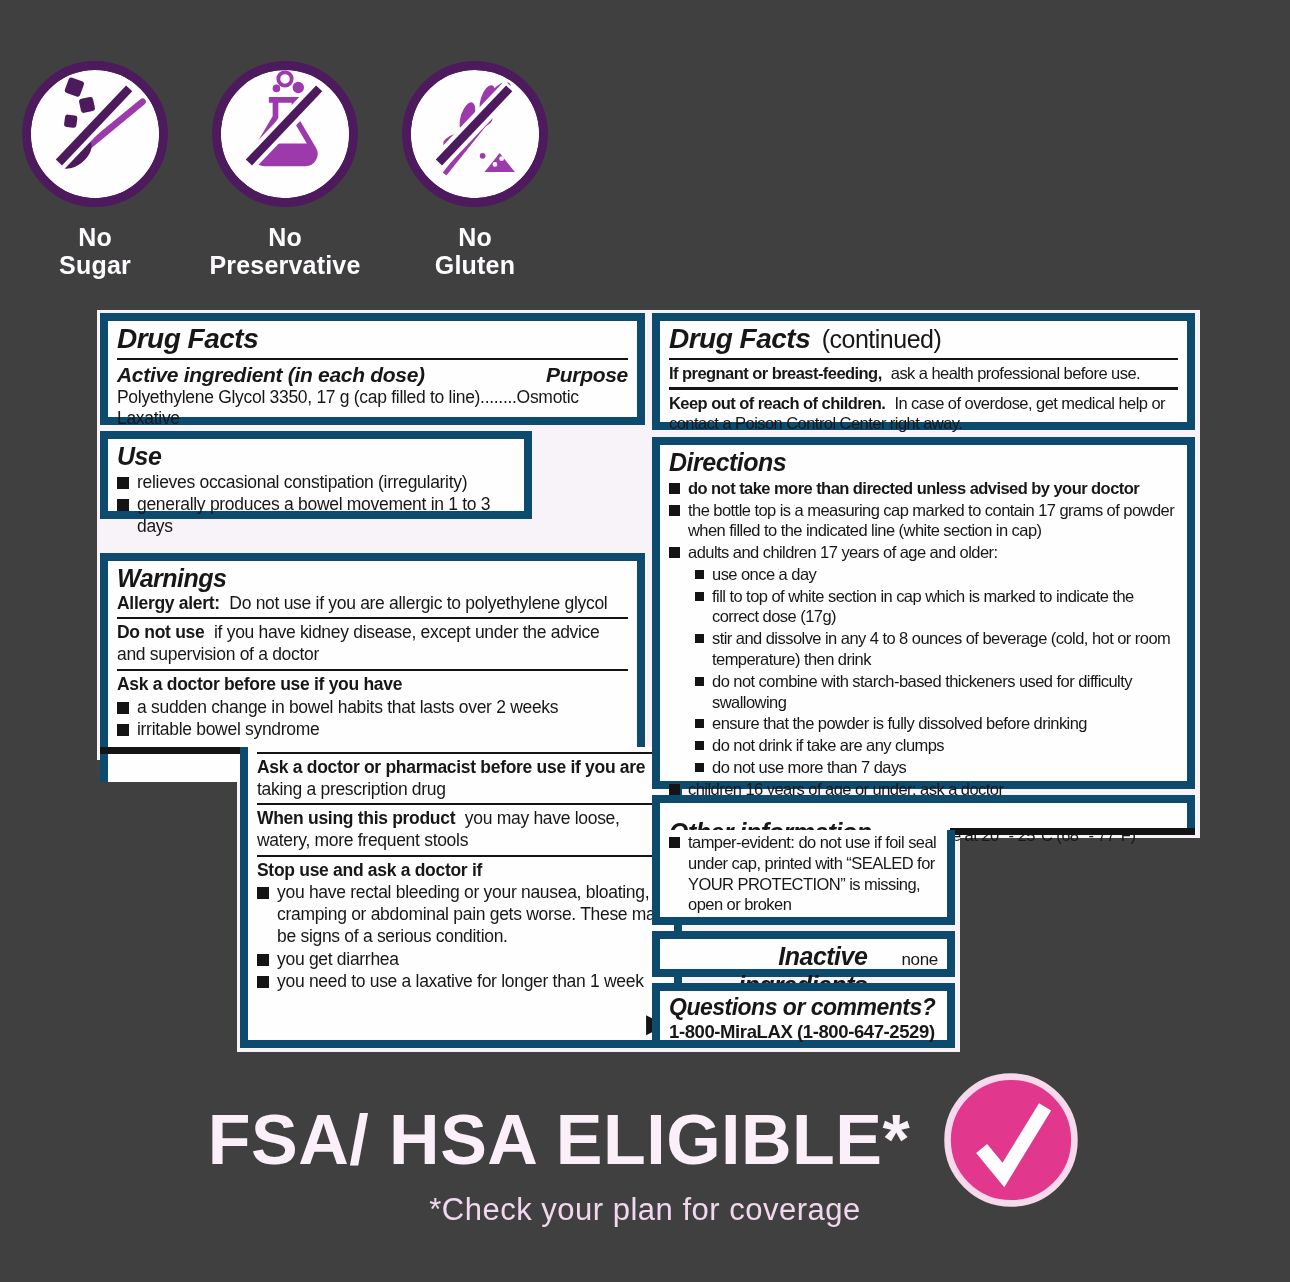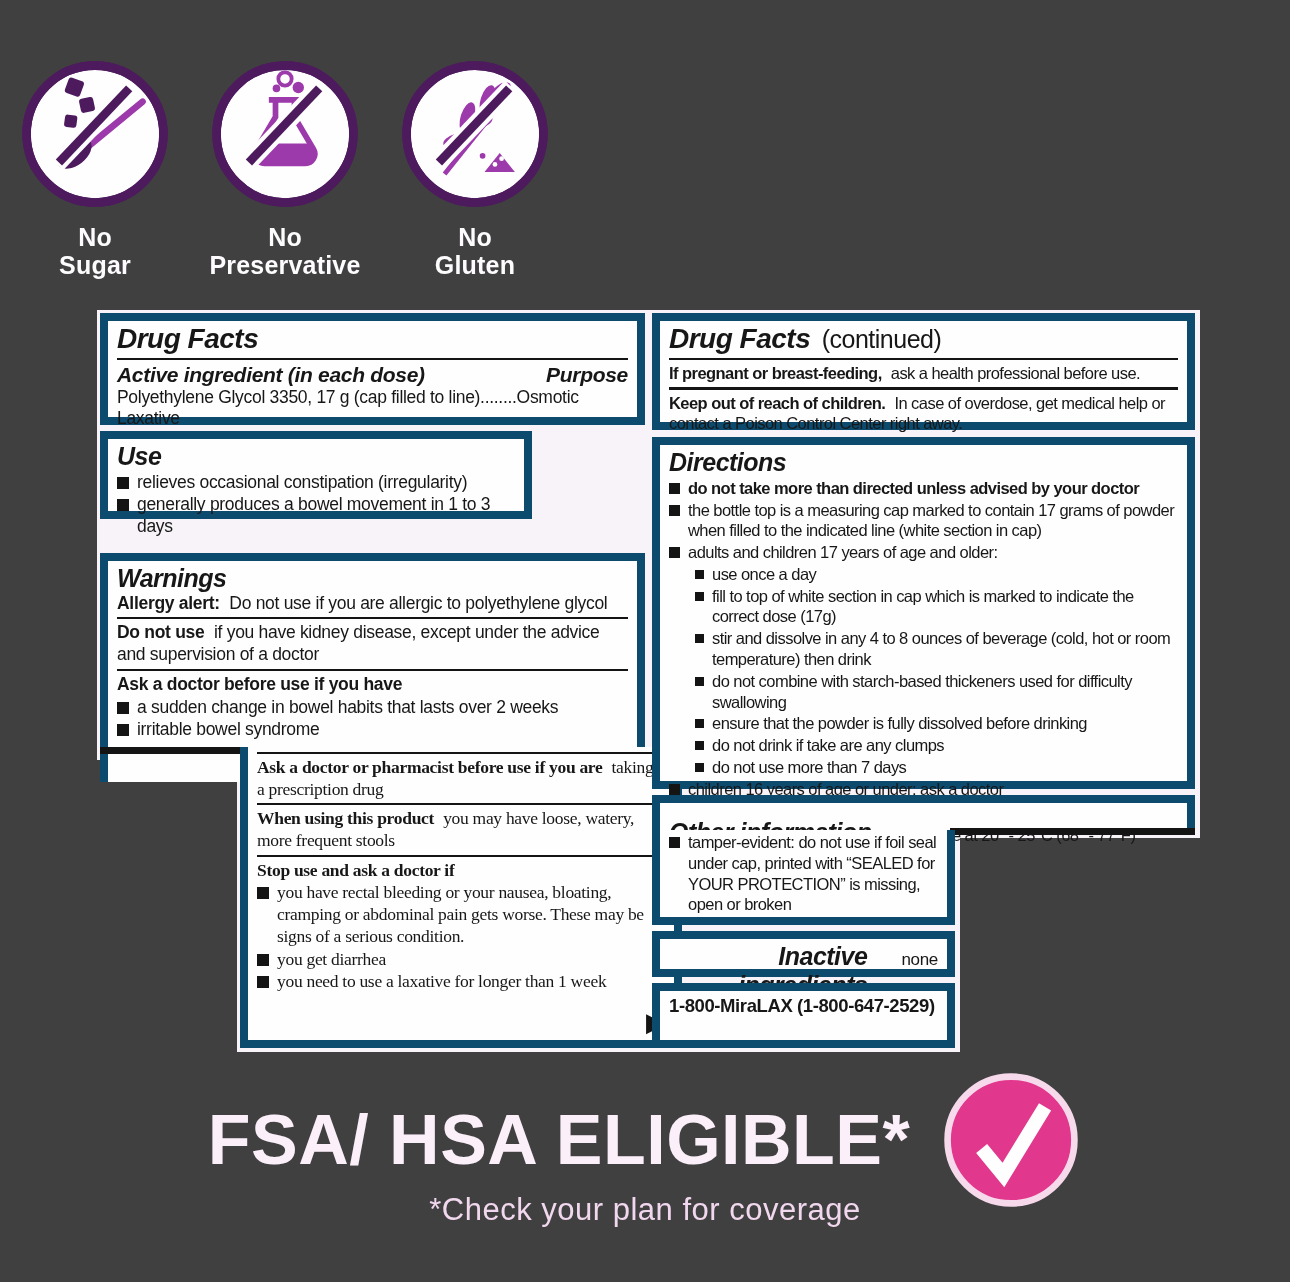--- a/index.html
+++ b/index.html
@@ -25,21 +25,21 @@
   .backR1{left:649px; top:310px; width:551px; height:528px;}
   .backR2{left:649px; top:310px; width:311px; height:742px;}
   
   .box{position:absolute; background:#FEFEFE; border:8px solid #0c4a6e;
        box-sizing:border-box; padding:3px 9px 4px 9px;}
   .boxL1{left:100px; top:313px; width:545px; height:112px;}
   .boxL2{left:100px; top:431px; width:432px; height:88px;}
   .wla  {left:100px; top:525px; width:545px; height:229px; border-bottom:none;margin-top:28px;}
   .patch{position:absolute; background:#141414;}
   .patchL{left:100px; top:747px; width:145px; height:7px;}
-  .wlb  {left:240px; top:747px; width:442px; height:301px; border-top:none; padding-top:2px;font-family:Liberation Serif, serif;}
+  .wlb  {left:240px; top:747px; width:442px; height:301px; border-top:none; padding-top:2px;}
   .boxR1{left:652px; top:313px; width:543px; height:117px;}
   .boxR2{left:652px; top:437px; width:543px; height:352px;}
   .roa  {left:652px; top:795px; width:543px; height:40px; border-bottom:none;}
   .rob  {left:652px; top:830px; width:303px; height:95px; border-top:none; padding-top:1px;}
   .patchR{left:950px; top:828px; width:245px; height:7px;}
   .boxR4{left:652px; top:931px; width:303px; height:46px;}
   .boxR5{left:652px; top:983px; width:303px; height:65px;}
   
   .h-main{font-weight:bold; font-style:italic; font-size:28px; line-height:1.1; letter-spacing:-0.5px;}
   .h-sec {font-weight:bold; font-style:italic; font-size:25px; line-height:1.15; letter-spacing:-0.5px;}
@@ -304,20 +304,21 @@
     </div>
 
     <div class="box boxR4">
       <div class="baseline-row">
         <span class="h-sec">Inactive ingredients</span>
         <span class="none-val">none</span>
       </div>
     </div>
 
     <div class="box boxR5">
+      <div class="h-sec" style="font-size:23px;">Questions or comments?</div>
       <div class="phone">1-800-MiraLAX (1-800-647-2529)</div>
     </div>
   </div>
 
   <div class="fsa-row">
     <div class="fsa-headline">FSA/ HSA ELIGIBLE*</div>
     <div class="fsa-check">
       <svg viewBox="0 0 150 150">
         <circle cx="75" cy="75" r="67" fill="#E1378D" stroke="#F7D9EC" stroke-width="7"></circle>
         <path d="M44 84 L67 112 L111 40" fill="none" stroke="#FEFEFE" stroke-width="15"></path>

